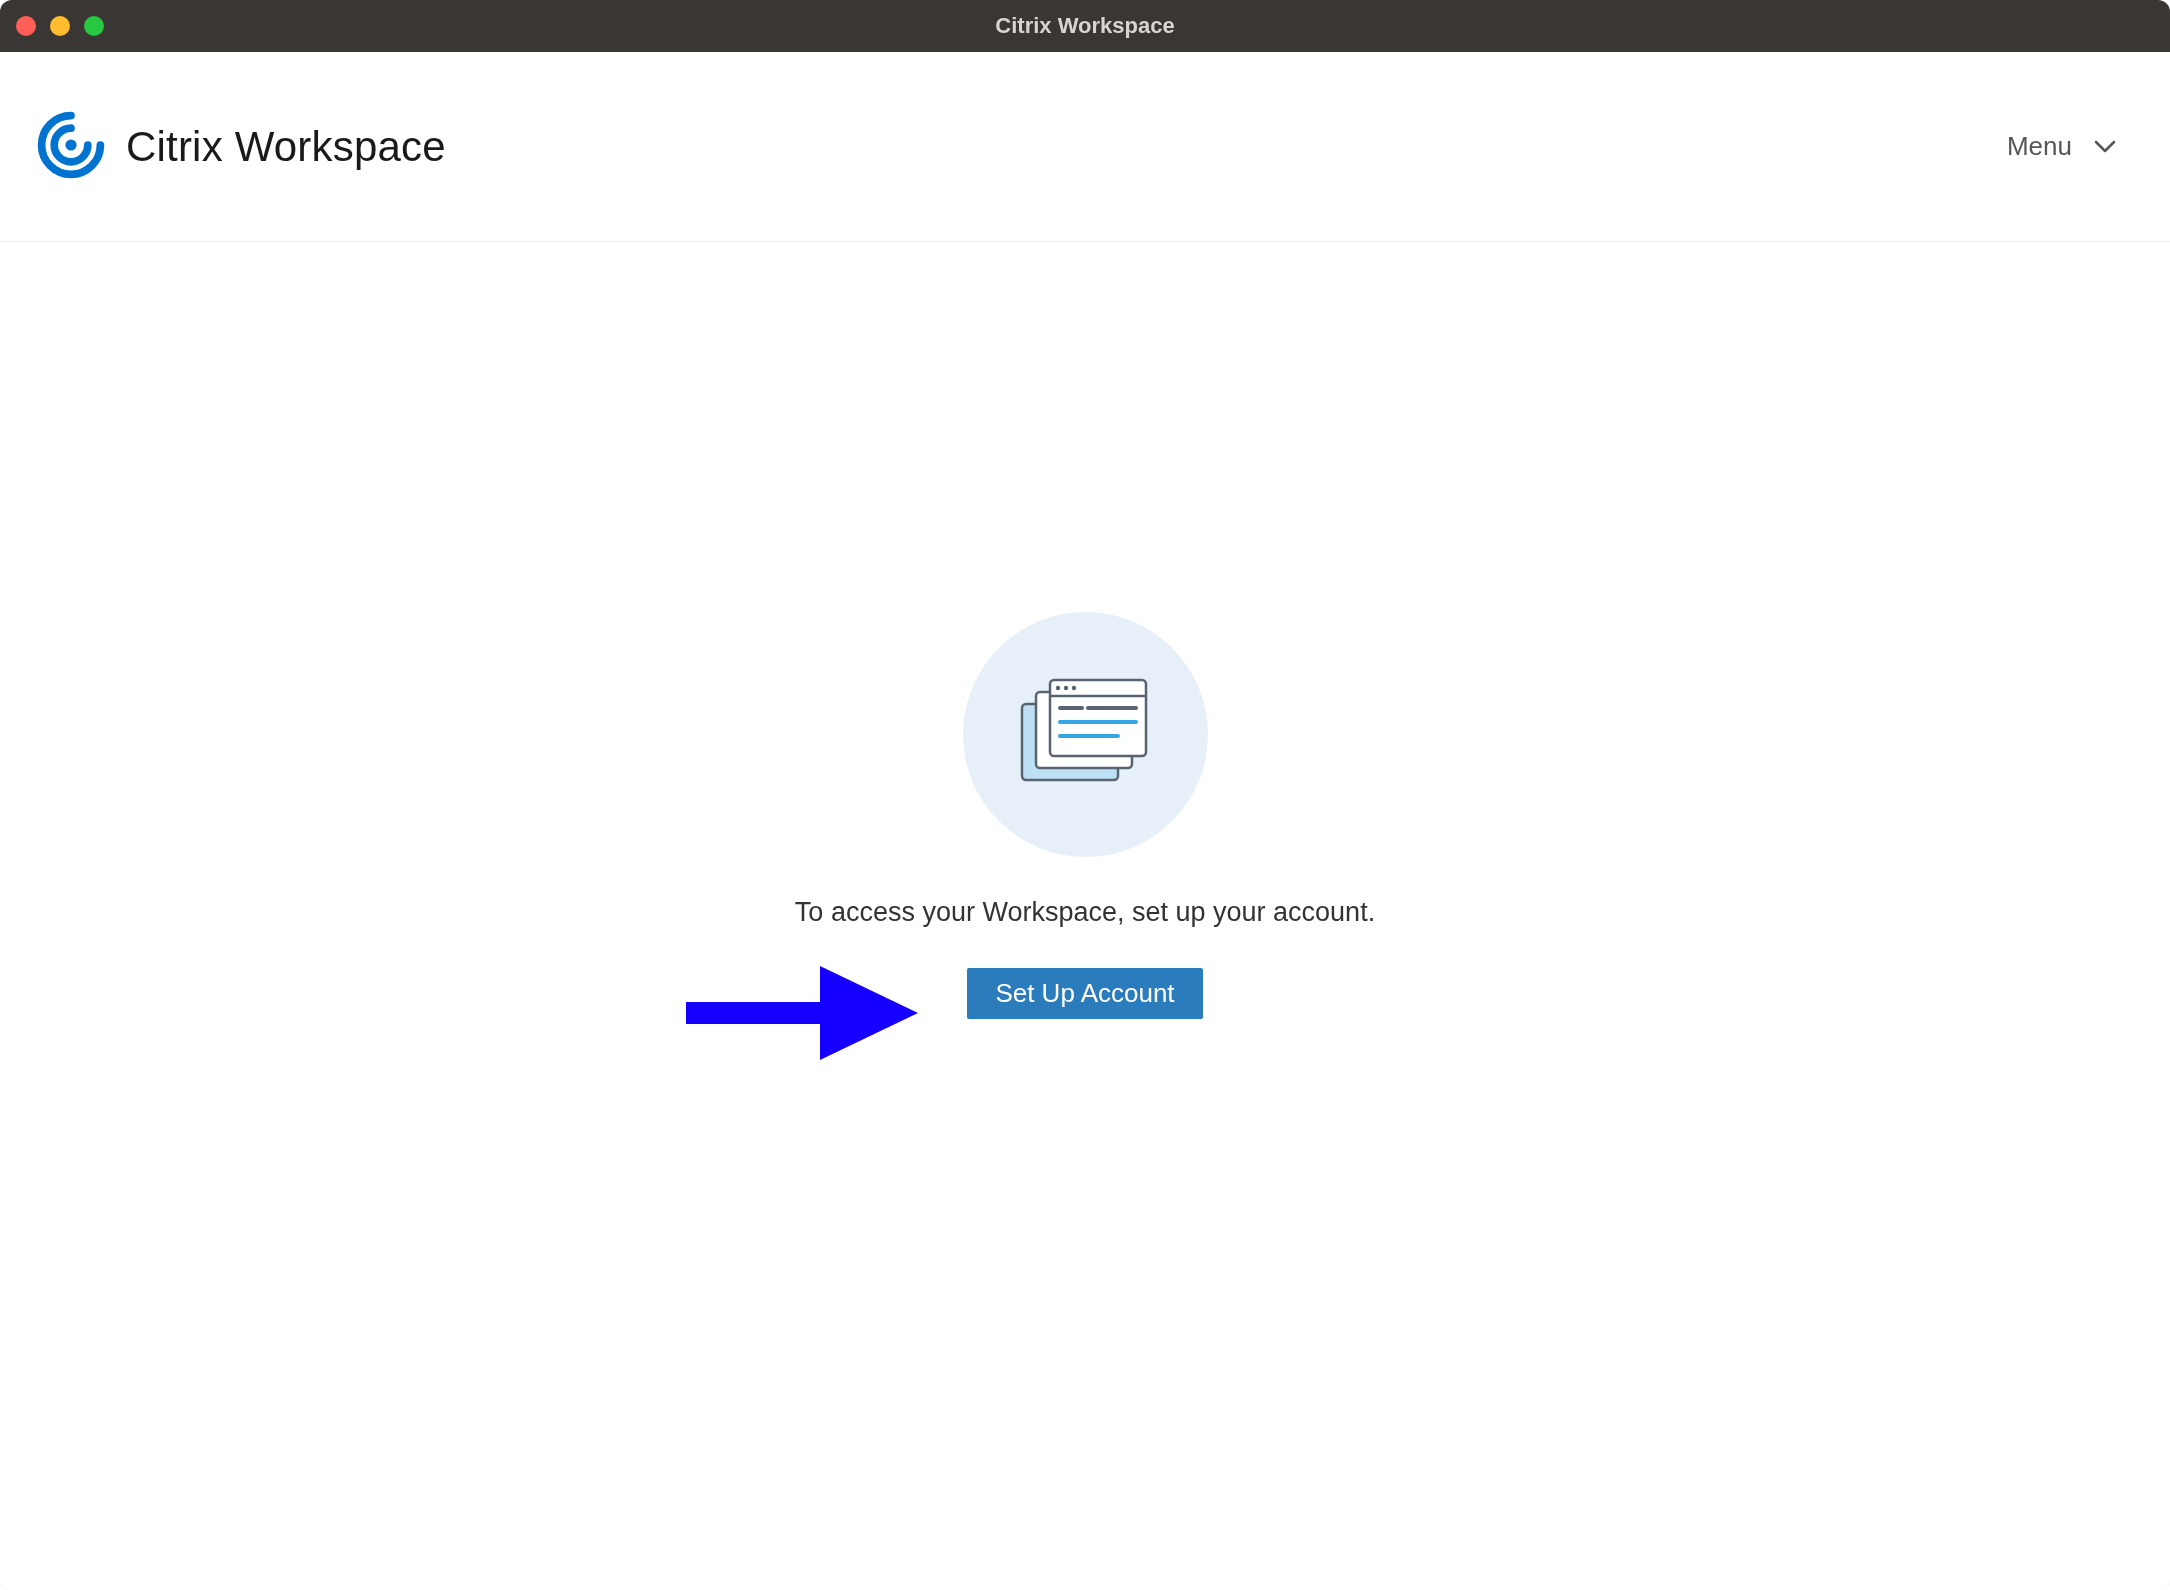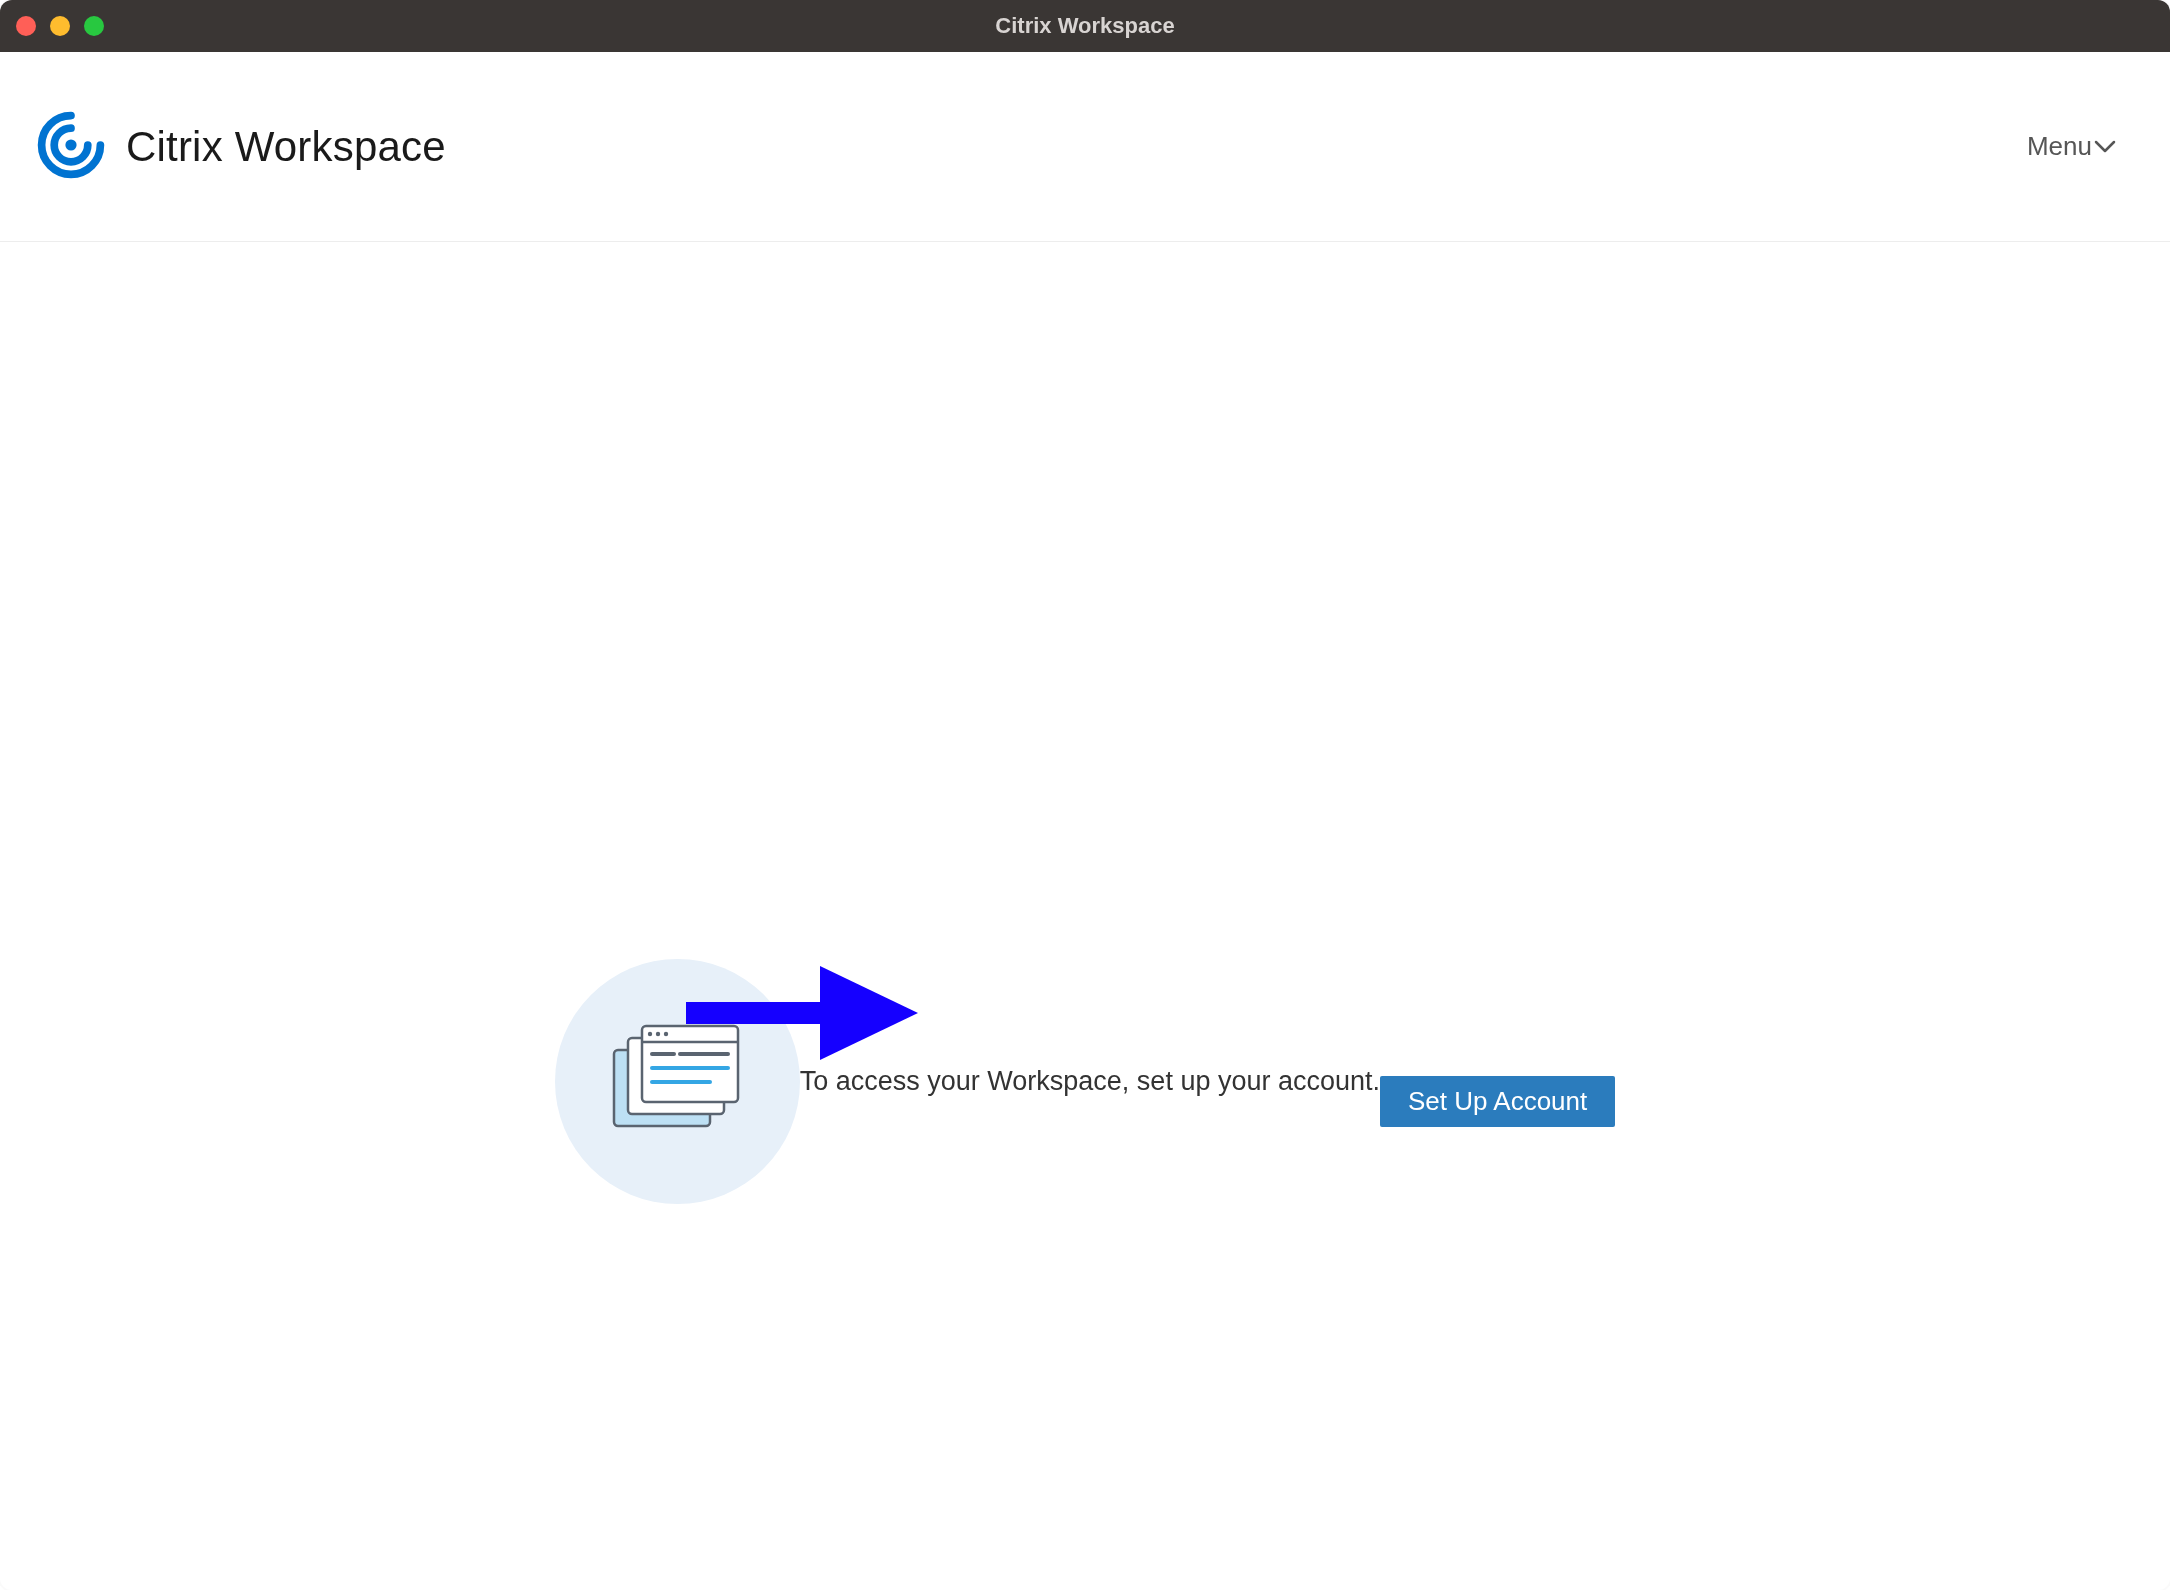--- a/index.html
+++ b/index.html
@@ -67,40 +67,39 @@
   }
   .brand-name {
     font-size: 42px;
     font-weight: 500;
     color: #1a1a1a;
     letter-spacing: 0.2px;
   }
   .menu-button {
     display: flex;
     align-items: center;
-    gap: 2px;
+    gap: 22px;
     color: #565656;
     font-size: 26px;
     cursor: pointer;
     background: none;
     border: none;
     padding: 10px 14px;
   }
   .menu-button svg { display: block; }
 
   
   .content {
     position: relative;
     width: 100%;
     height: calc(100% - 52px - 190px);
     display: flex;
-    flex-direction: row;
+    flex-direction: column;
     align-items: center;
     padding-top: 370px;
-    justify-content: center;
   }
 
   .illustration-wrap {
     width: 245px;
     height: 245px;
     border-radius: 50%;
     background: #e7f0f9;
     display: flex;
     align-items: center;
     justify-content: center;

